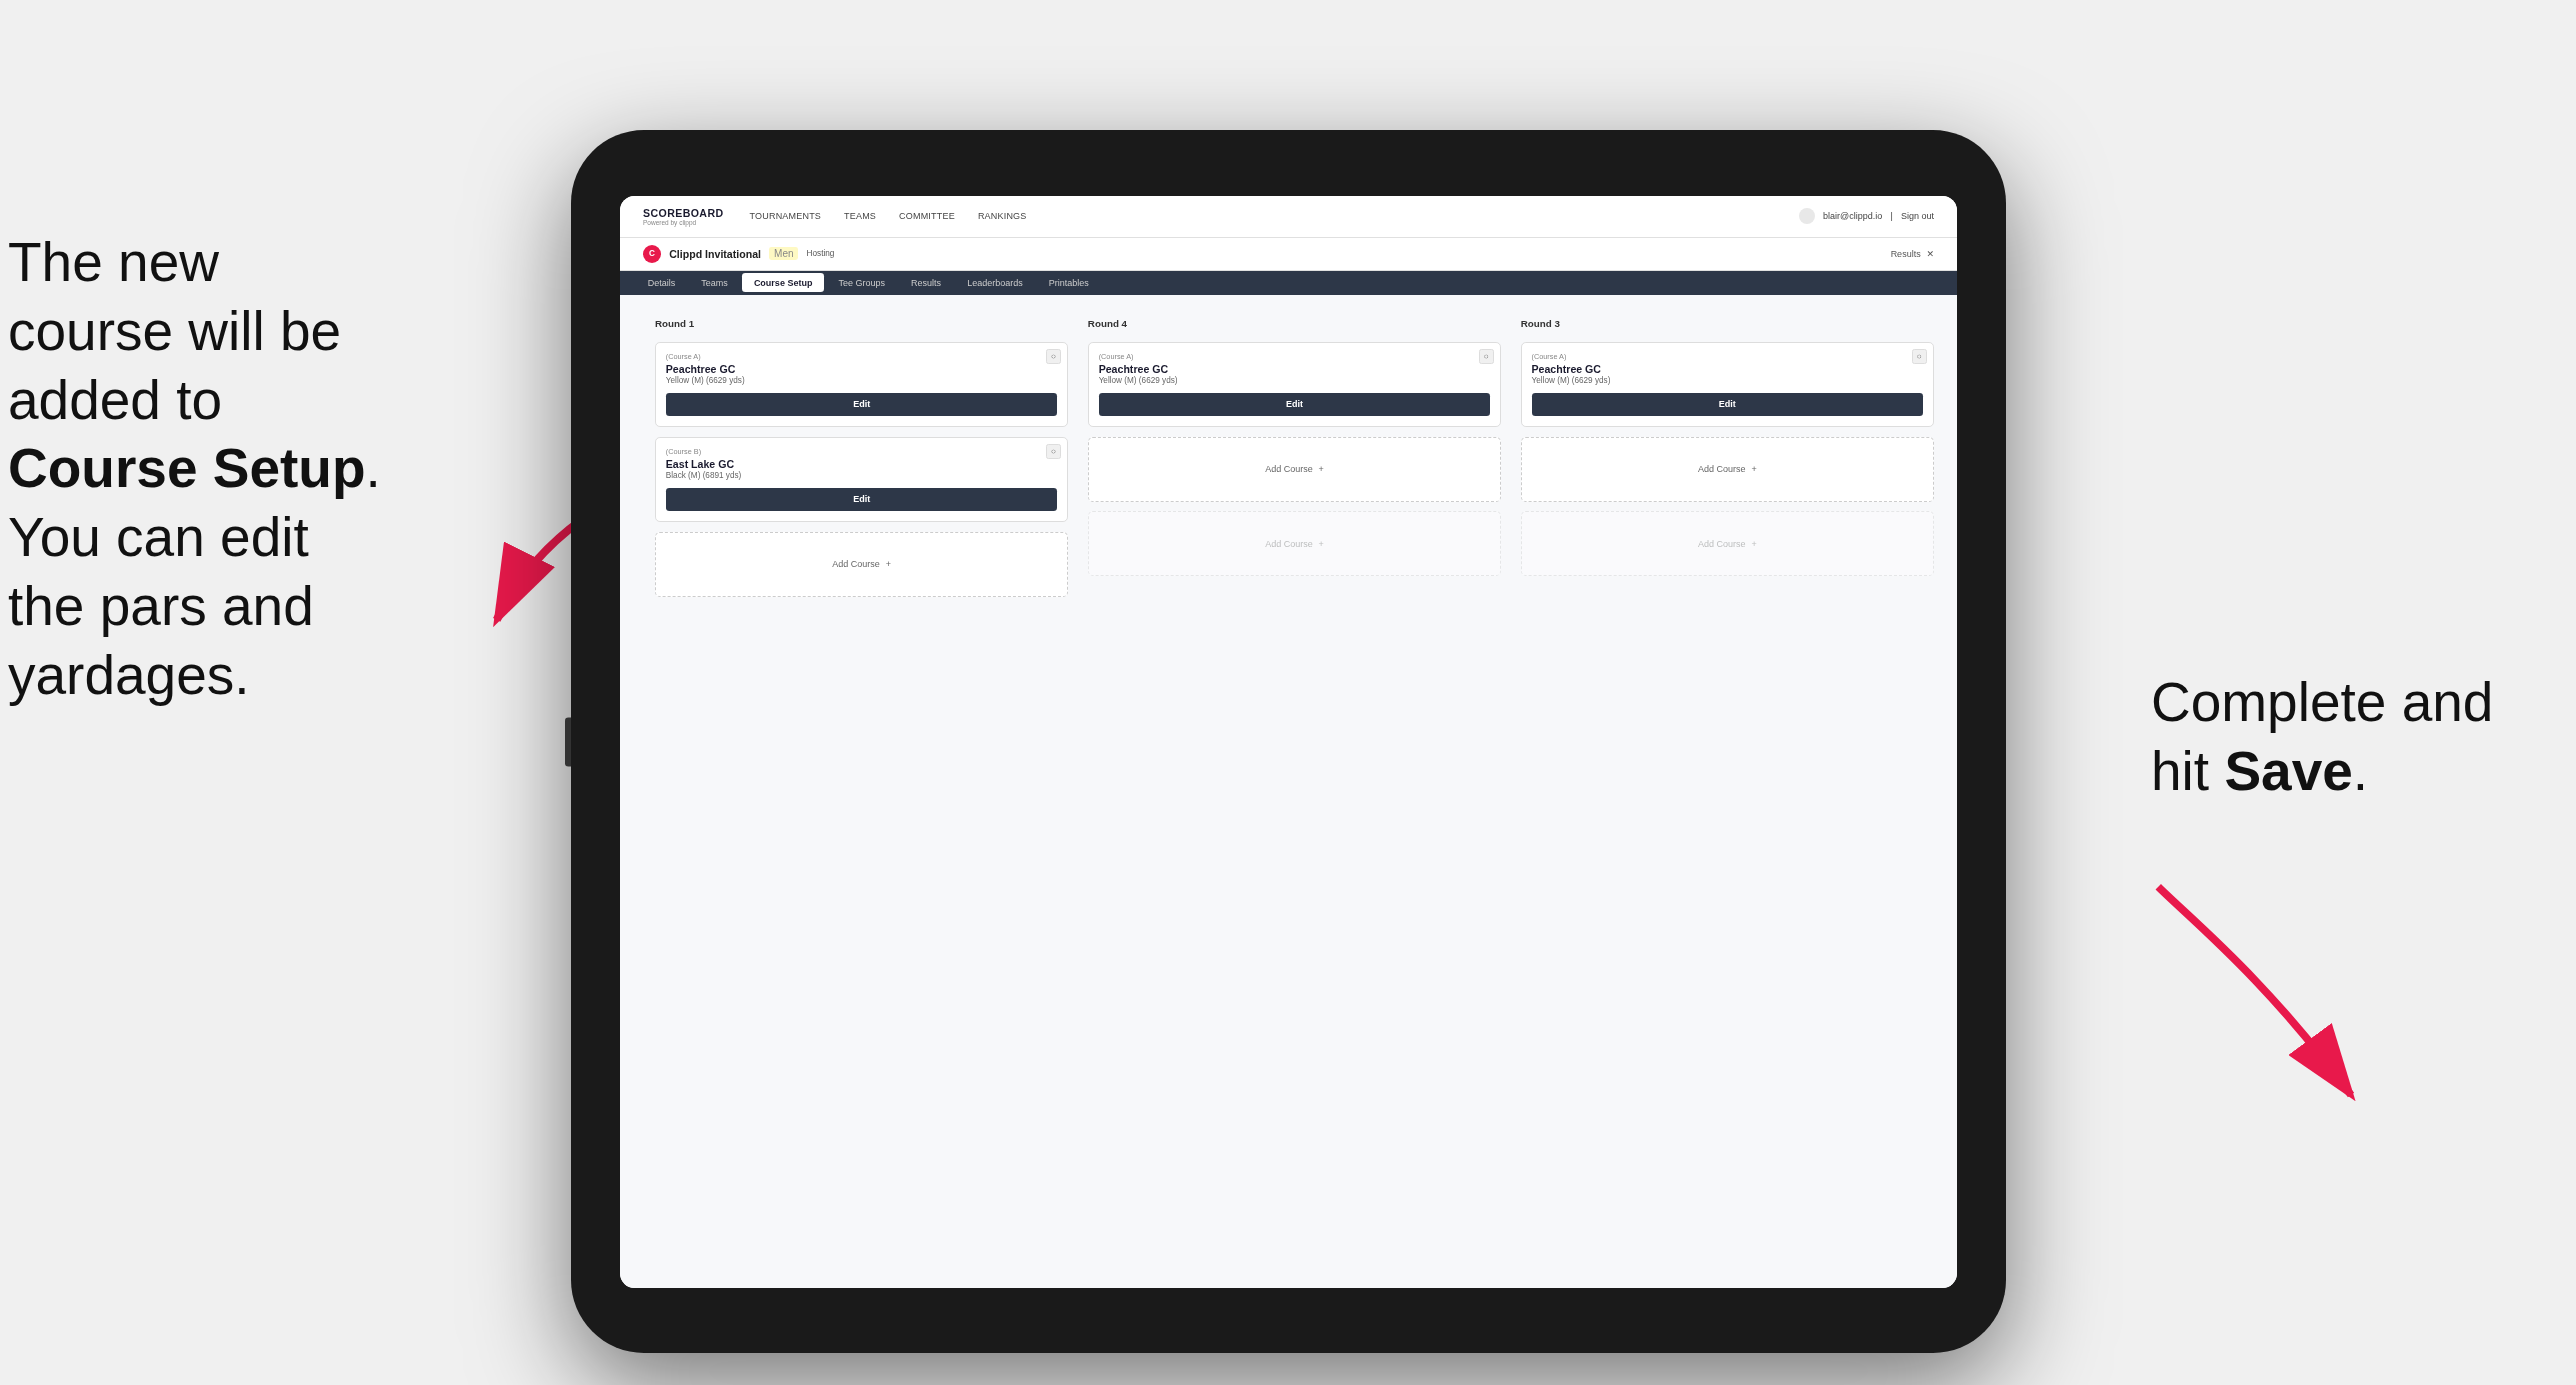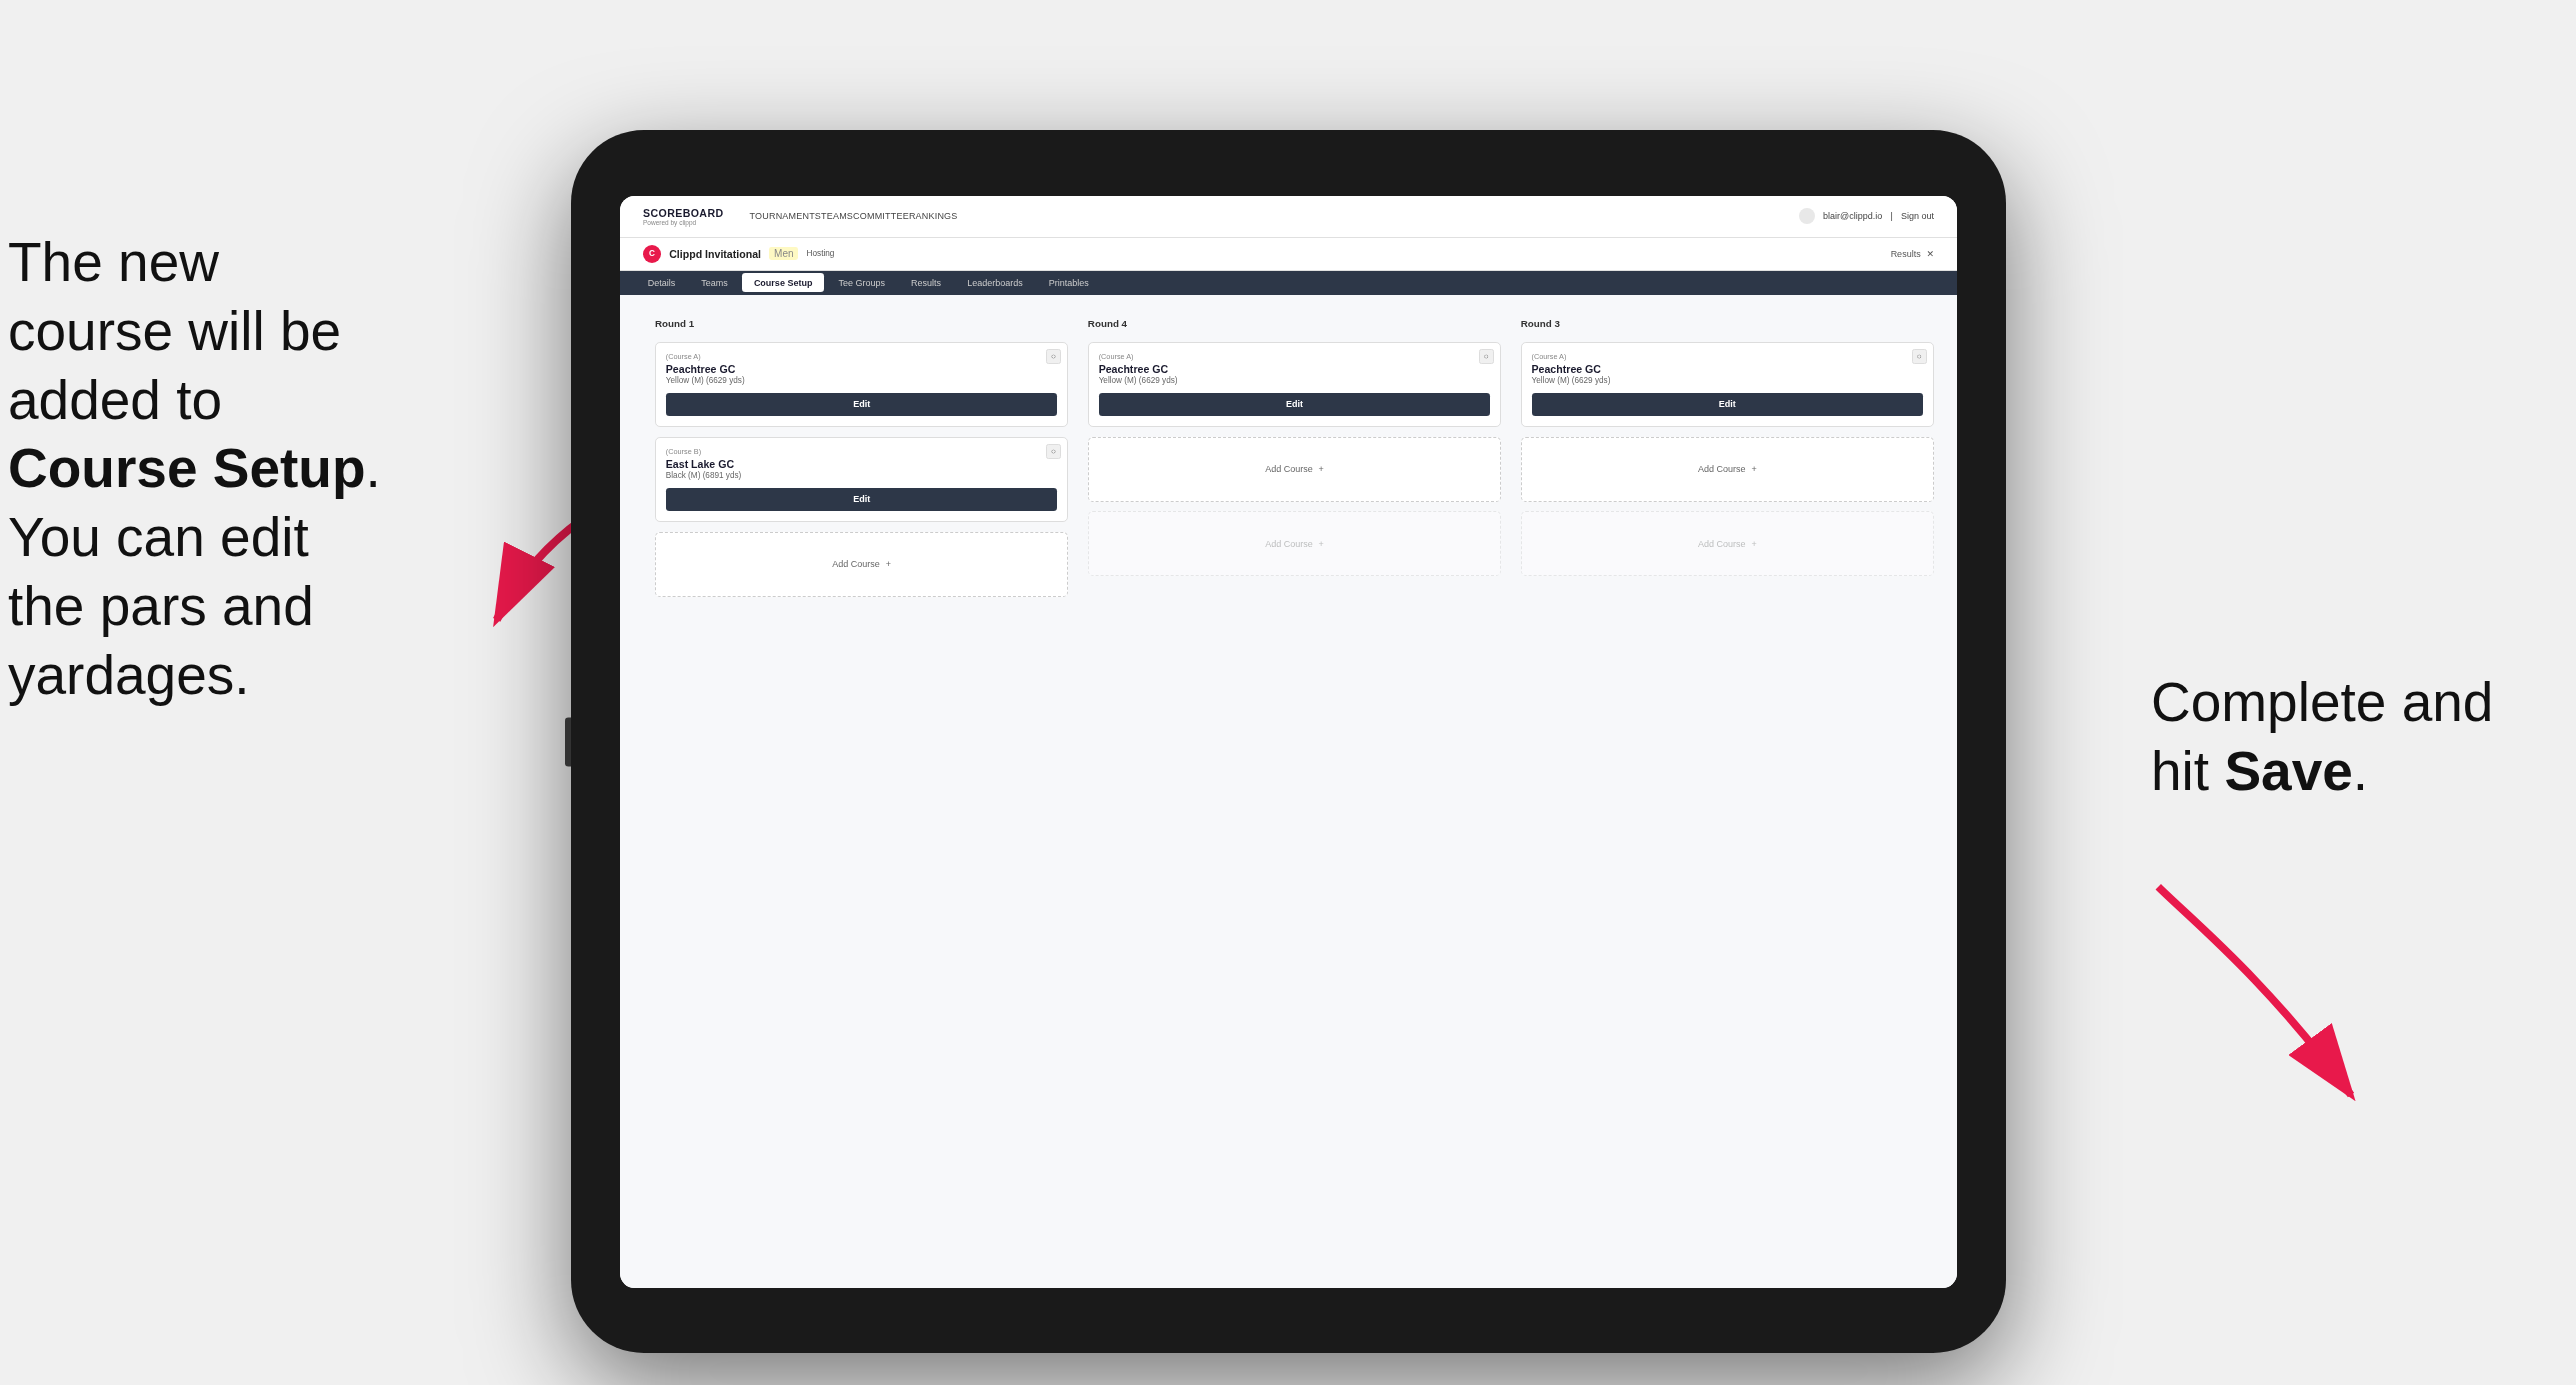--- a/index.html
+++ b/index.html
@@ -105,20 +105,21 @@
       text-transform: uppercase;
     }
     .scoreboard-logo .logo-sub {
       font-size: 6.5px;
       color: #888;
     }
 
     .top-nav-links {
       display: flex;
       align-items: center;
+      gap: 23px;
       flex: 1;
     }
     .top-nav-links a {
       font-size: 9px;
       color: #444;
       text-decoration: none;
       font-weight: 500;
       letter-spacing: 0.2px;
     }
 

